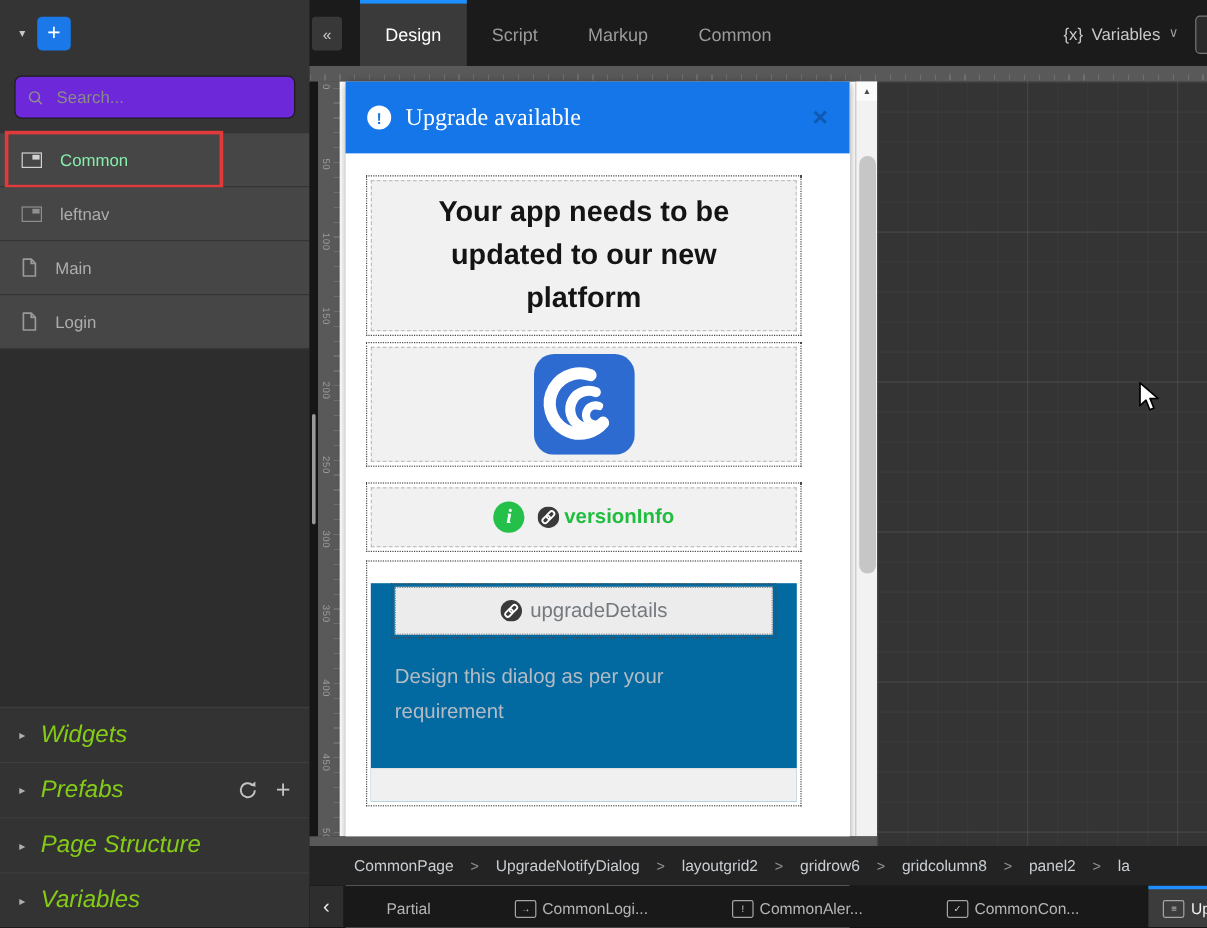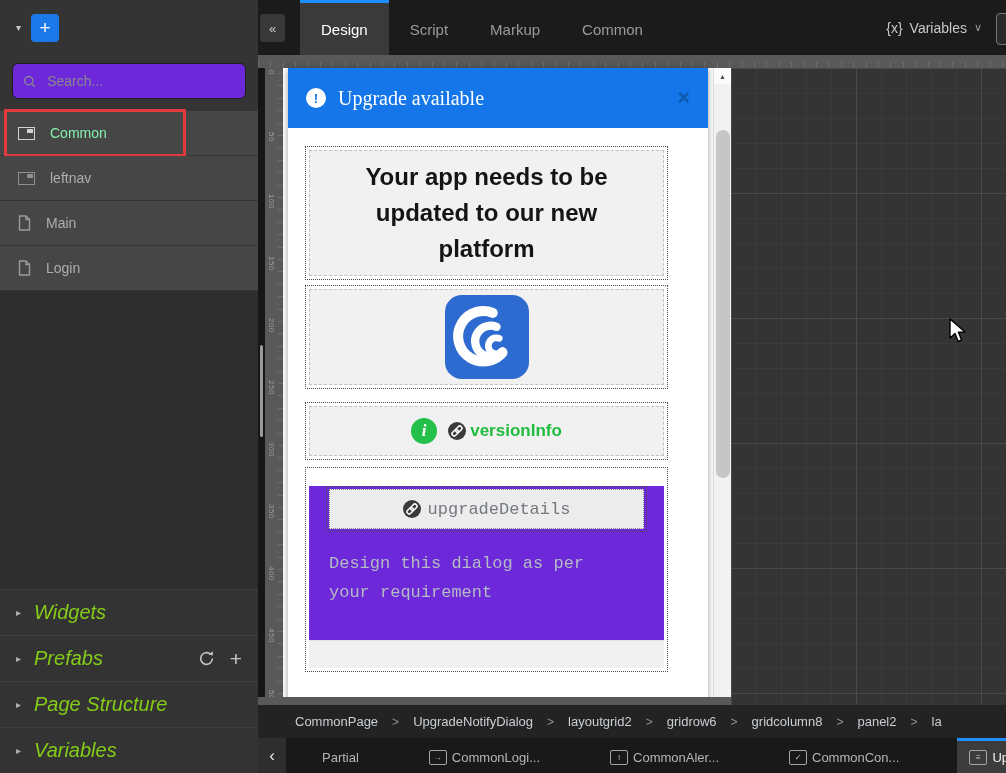--- a/index.html
+++ b/index.html
@@ -87,21 +87,21 @@
   .cell-inner{border:1px dashed #c0c0c0;background:#f1f1f1;}
   .gap5{margin-top:5px;} .gap13{margin-top:13px;} .gap7{margin-top:7px;}
   .h-heading{font-size:24px;font-weight:bold;color:#141414;text-align:center;line-height:36px;
              max-width:300px;margin:0 auto;padding:8px 0;}
   .pic-inner{height:94px;display:flex;align-items:center;justify-content:center;}
   .vi-inner{height:48px;display:flex;align-items:center;justify-content:center;gap:11px;}
   .info-ic{width:26px;height:26px;border-radius:50%;background:#25c04a;color:#fff;font-weight:bold;
            font-size:17px;font-family:"Liberation Serif",serif;display:flex;align-items:center;justify-content:center;font-style:italic;}
   .vi-label-wrap{display:flex;align-items:center;gap:4px;}
   .vi-label{color:#21bd3e;font-size:17px;font-weight:bold;}
-  .panel{background:#6d28d9;height:182px;position:relative;font-family:Liberation Mono, monospace;}
+  .panel{background:#0369a1;height:182px;position:relative;}
   .btn-cell{margin:15px 17px 0;border:1px dotted #4a4a4a;padding:2px;}
   .btn-inner{border:1px dotted #888;background:#ececec;height:38px;display:flex;align-items:center;justify-content:center;gap:7px;cursor:pointer;}
   .btn-label{color:#74797f;font-size:17px;}
   .panel-text{margin:17px 0 0 20px;max-width:280px;color:#b4bbc3;font-size:17px;line-height:29px;}
   .panel-footer{position:absolute;left:0;right:0;bottom:0;height:27px;background:#f0f0f0;border-top:1px solid #e2e2e2;}
   
   .breadcrumb{position:absolute;left:0;right:0;top:705px;height:33px;background:#232323;display:flex;
               align-items:center;padding-left:37px;gap:14px;color:#c9ced3;font-size:13px;white-space:nowrap;overflow:hidden;}
   .bc-item{cursor:pointer;}
   .bc-sep{color:#8d9298;font-size:12px;}

